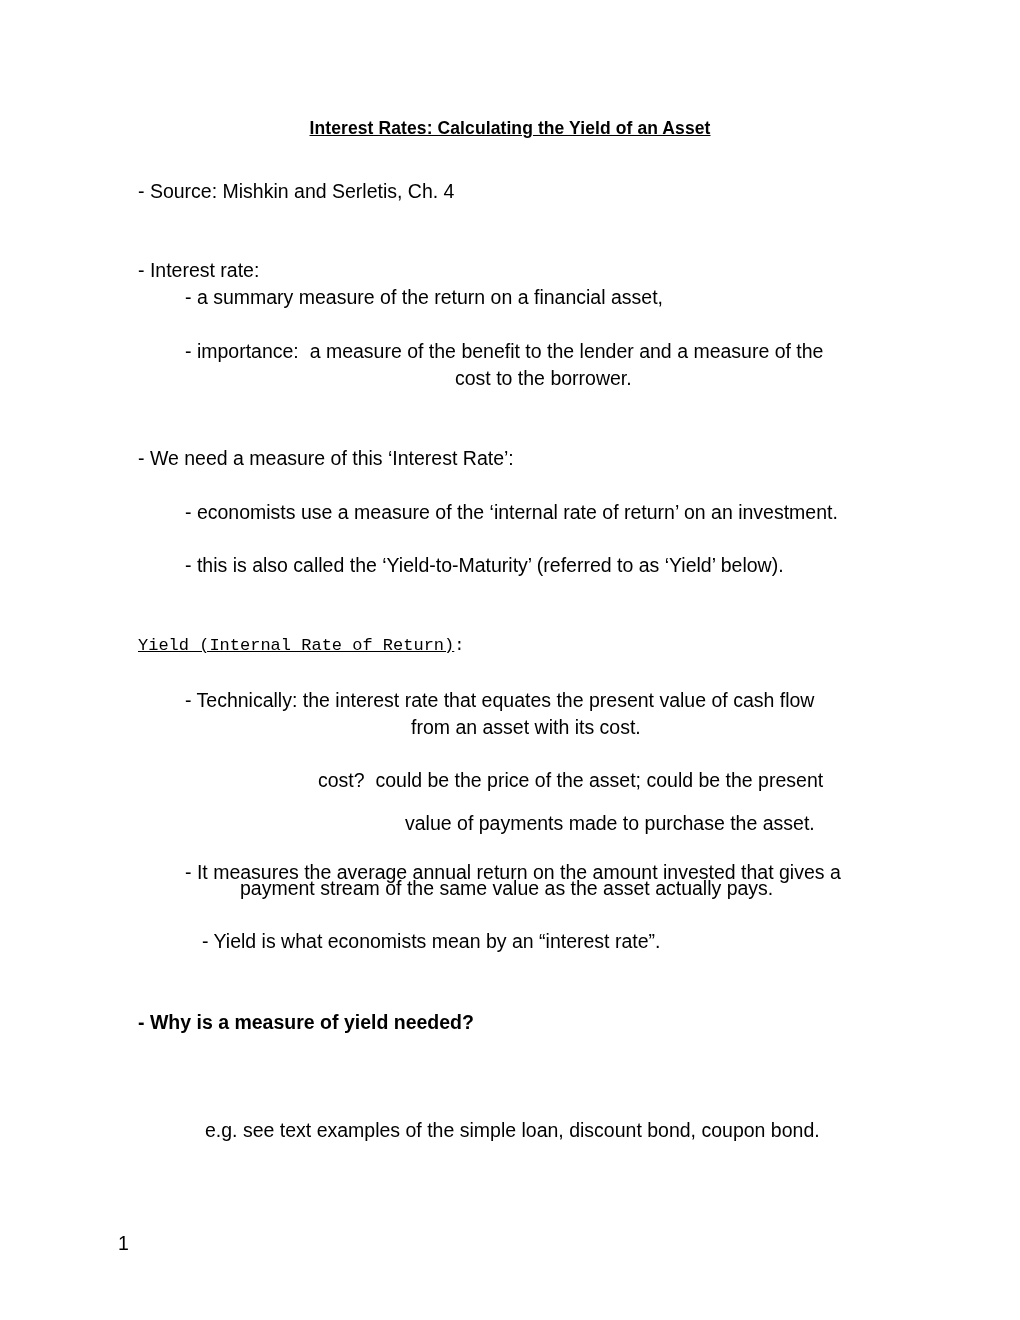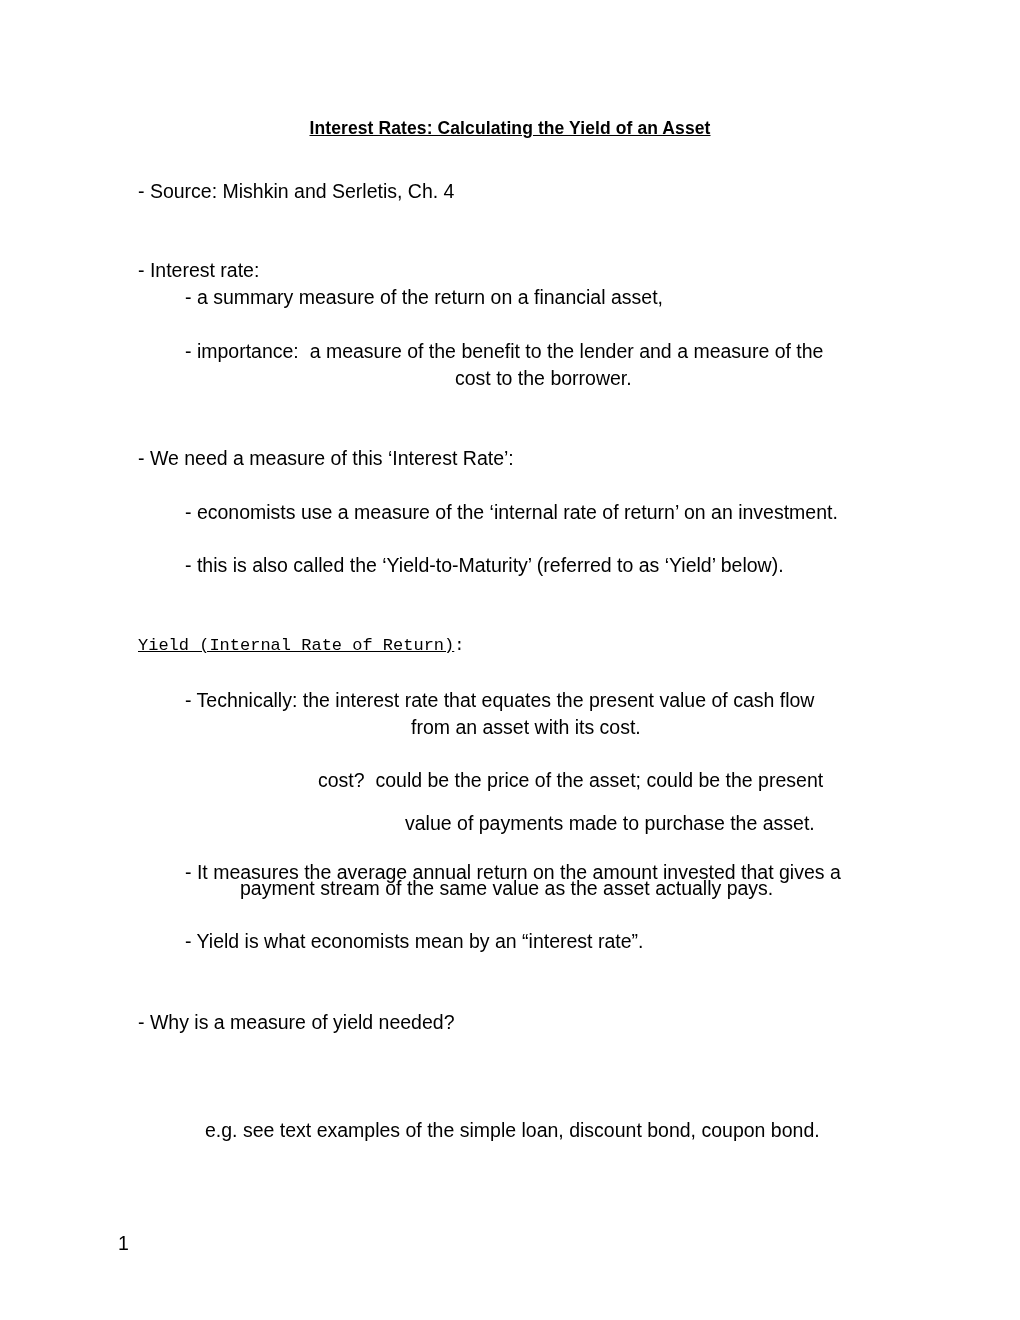--- a/index.html
+++ b/index.html
@@ -86,22 +86,22 @@
   <div class="line" style="left:388px; top:714px;margin-left:23px;">from an asset with its cost.</div>
 
   <div class="line" style="left:318px; top:767px;">cost?  could be the price of the asset; could be the present</div>
 
   <div class="line" style="left:405px; top:794px;margin-top:16px;">value of payments made to purchase the asset.</div>
 
   <div class="line" style="left:185px; top:848px;margin-top:11px;">- It measures the average annual return on the amount invested that gives a</div>
 
   <div class="line" style="left:240px; top:875px;">payment stream of the same value as the asset actually pays.</div>
 
-  <div class="line" style="left:185px; top:928px;">- Yield is what economists mean by an “interest rate”.</div>
+  <div class="line" style="left:202px; top:928px;">- Yield is what economists mean by an “interest rate”.</div>
 
-  <div class="line" style="left:138px; top:1009px;">- Why is a measure of yield needed?</div>
+  <div class="line" style="left:138px; top:1009px;font-weight:bold;">- Why is a measure of yield needed?</div>
 
 
   <div class="line" style="left:205px; top:1117px;">e.g. see text examples of the simple loan, discount bond, coupon bond.</div>
 
   <div class="page-number">1</div>
 
 </div>
 
 </body></html>

